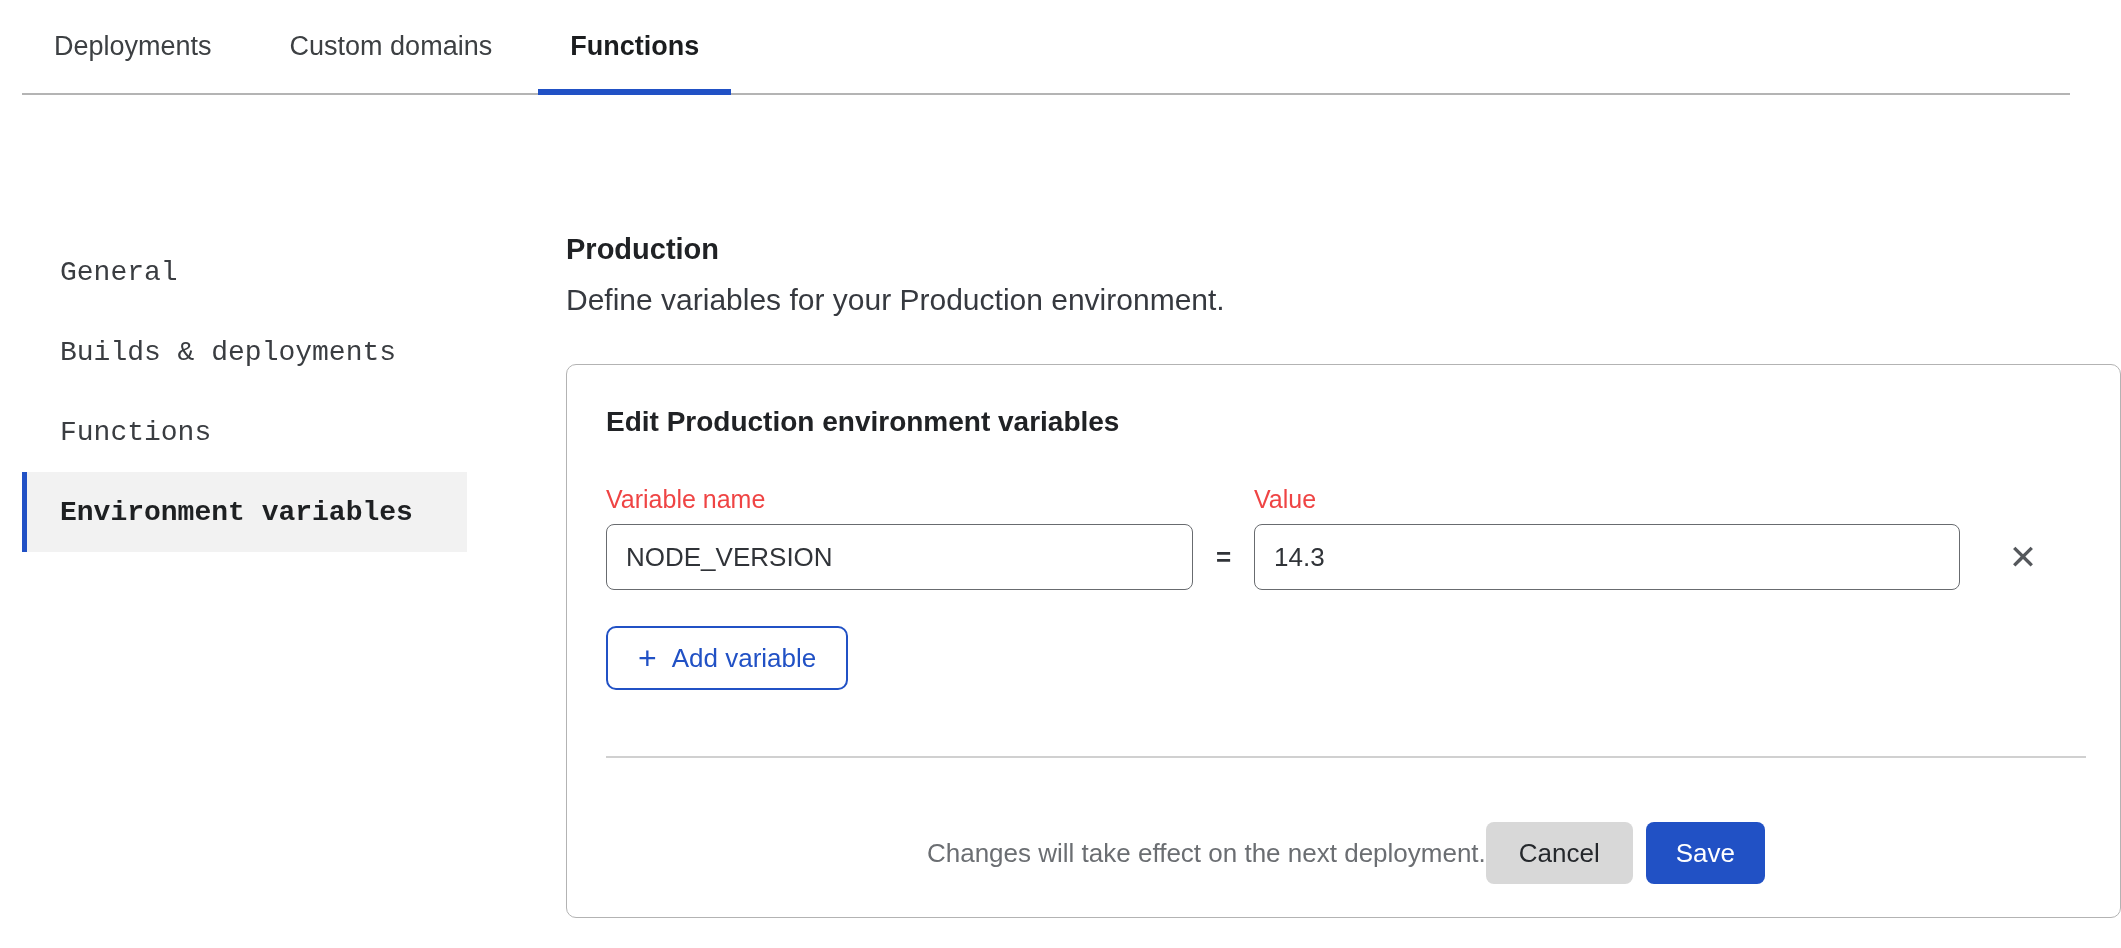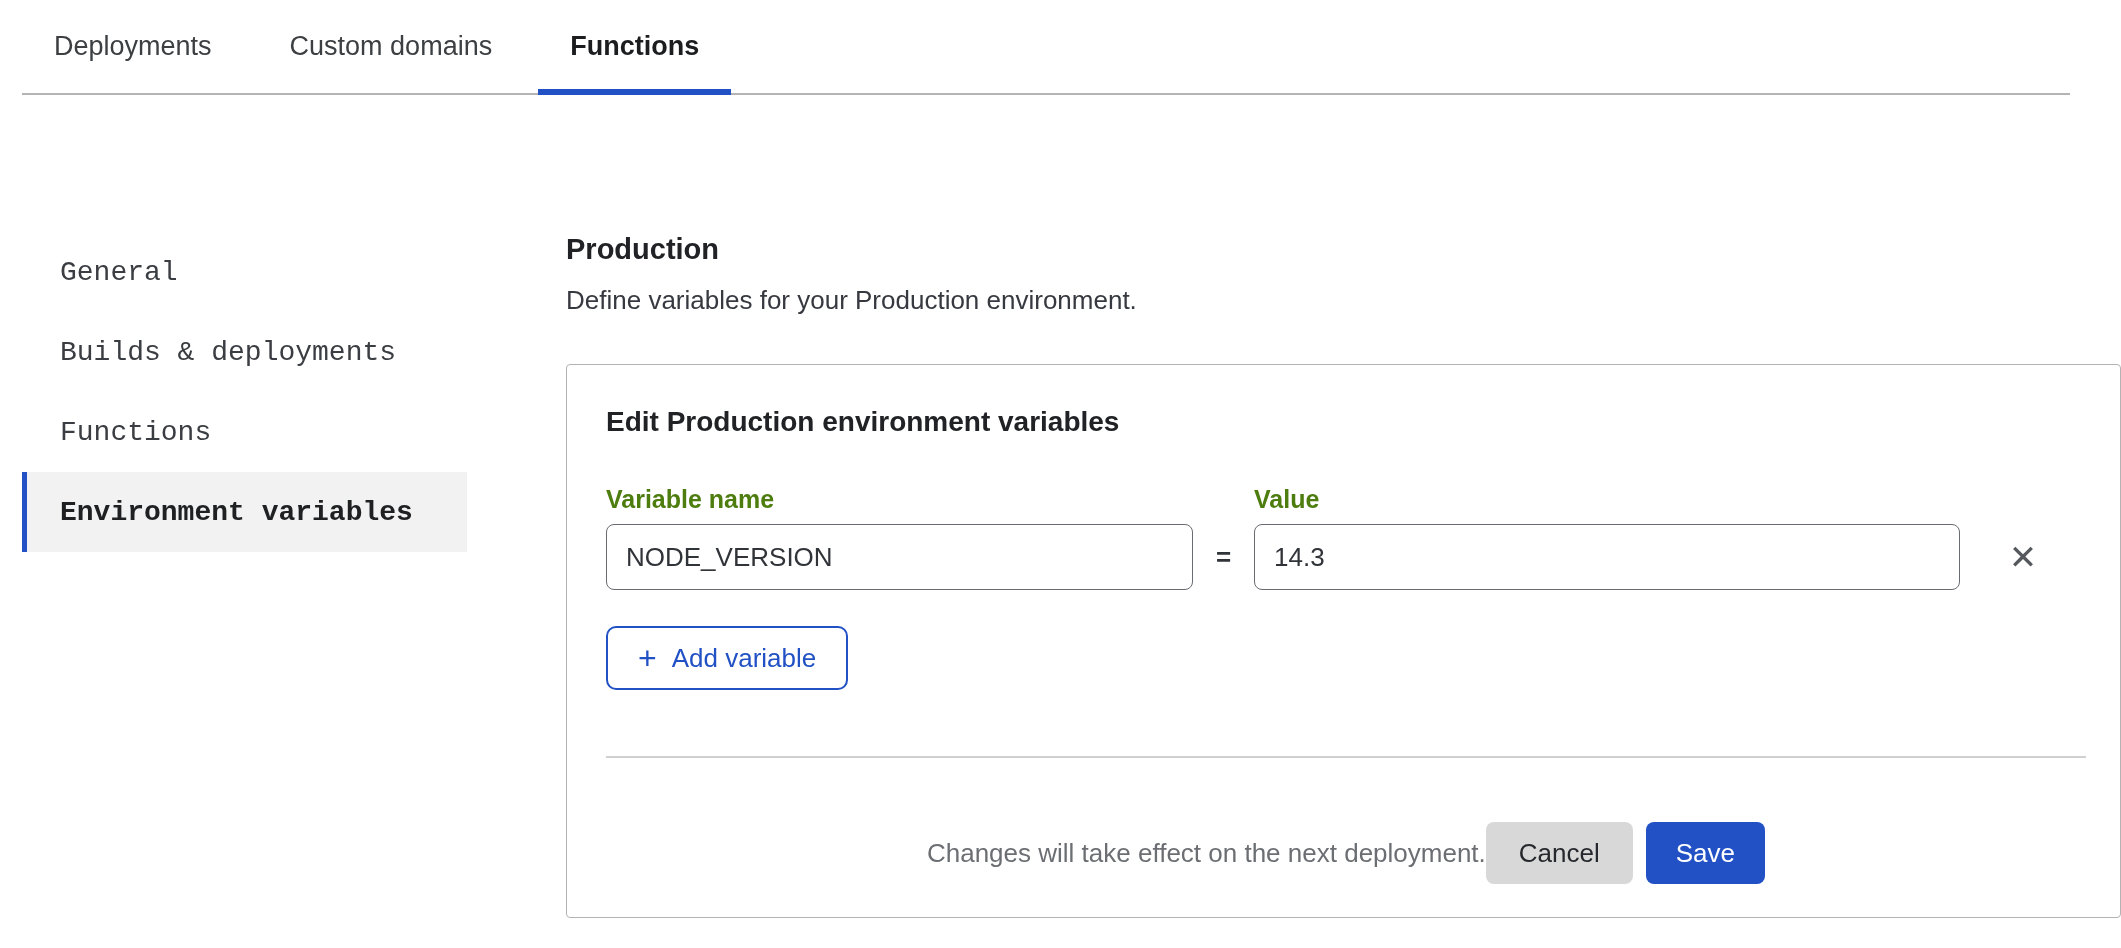--- a/index.html
+++ b/index.html
@@ -73,50 +73,50 @@
   .main-col { margin-left: 99px; width: 1726px; }
   .section-title {
     margin: 0;
     font-size: 29px;
     line-height: 34px;
     font-weight: 700;
     color: #202225;
   }
   .section-desc {
     margin: 18px 0 0 0;
-    font-size: 26px;
+    font-size: 30px;
     line-height: 32px;
     color: #36393f;
   }
 
   
   .card {
     margin-top: 48px;
     border: 1.5px solid #b3b3b3;
-    border-radius: 4px;
+    border-radius: 10px;
     padding: 40px 34px 33px 39px;
     background: #ffffff;
   }
   .card-title {
     margin: 0 0 46px 0;
     font-size: 28px;
     line-height: 34px;
     font-weight: 700;
     color: #202225;
   }
 
   .field-grid {
     display: grid;
     grid-template-columns: 587px 61px 706px 1fr;
     align-items: center;
   }
   .field-label {
     font-size: 25px;
-    font-weight: 700;
-    color: #4d7c0f;
+    font-weight: 400;
+    color: #ef4444;
     padding-bottom: 10px;
   }
   .text-input {
     width: 100%;
     height: 66px;
     border: 1.5px solid #686b6f;
     border-radius: 8px;
     padding: 0 19px;
     font-size: 26px;
     font-family: "Liberation Sans", sans-serif;

